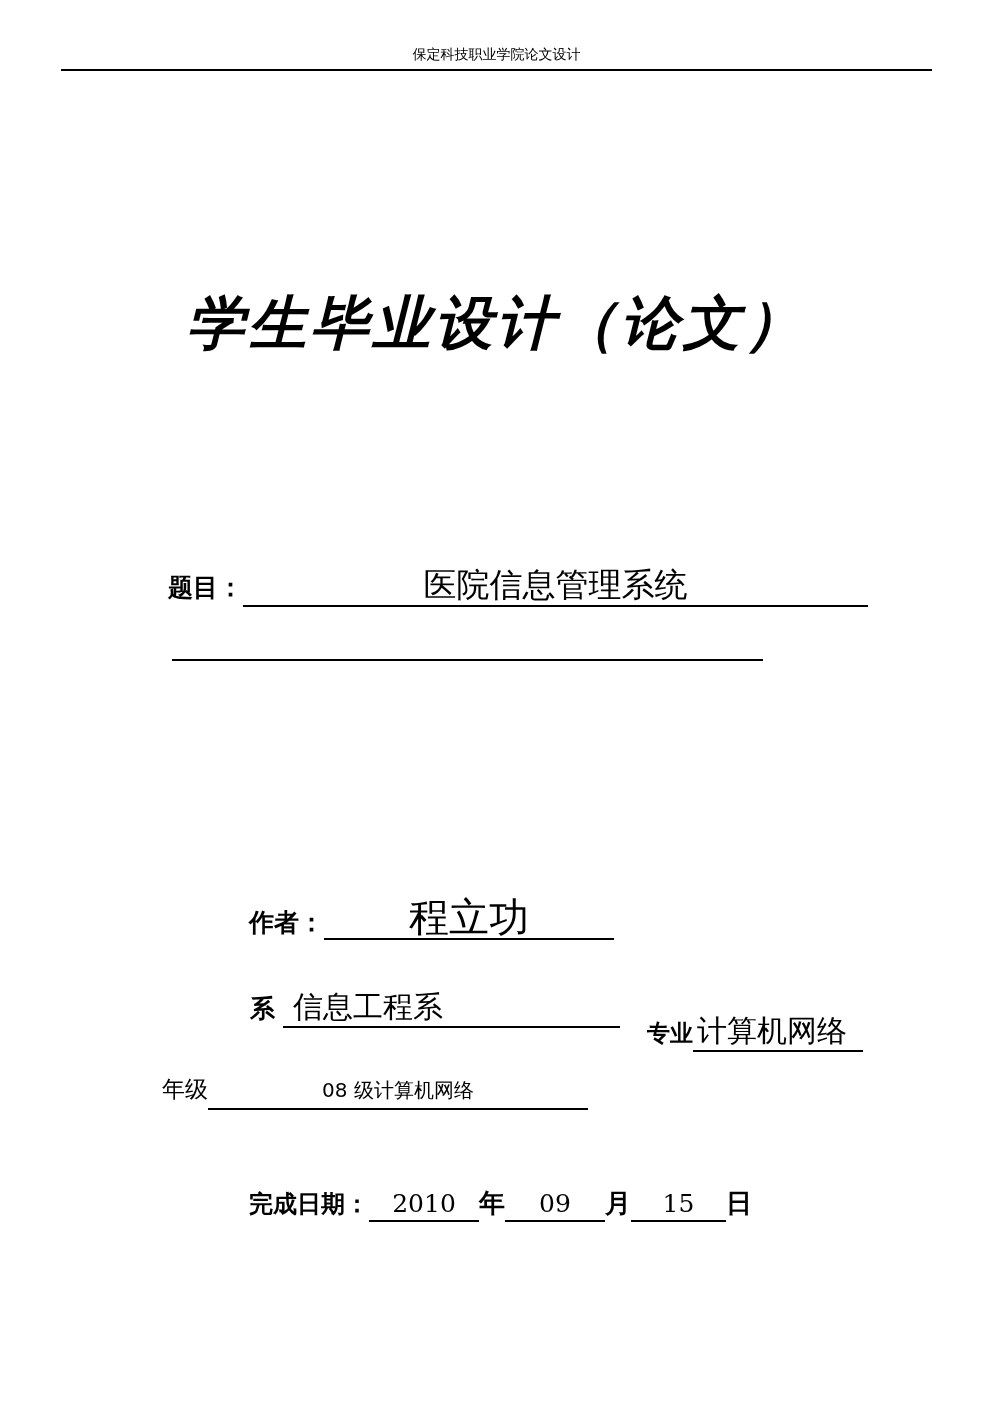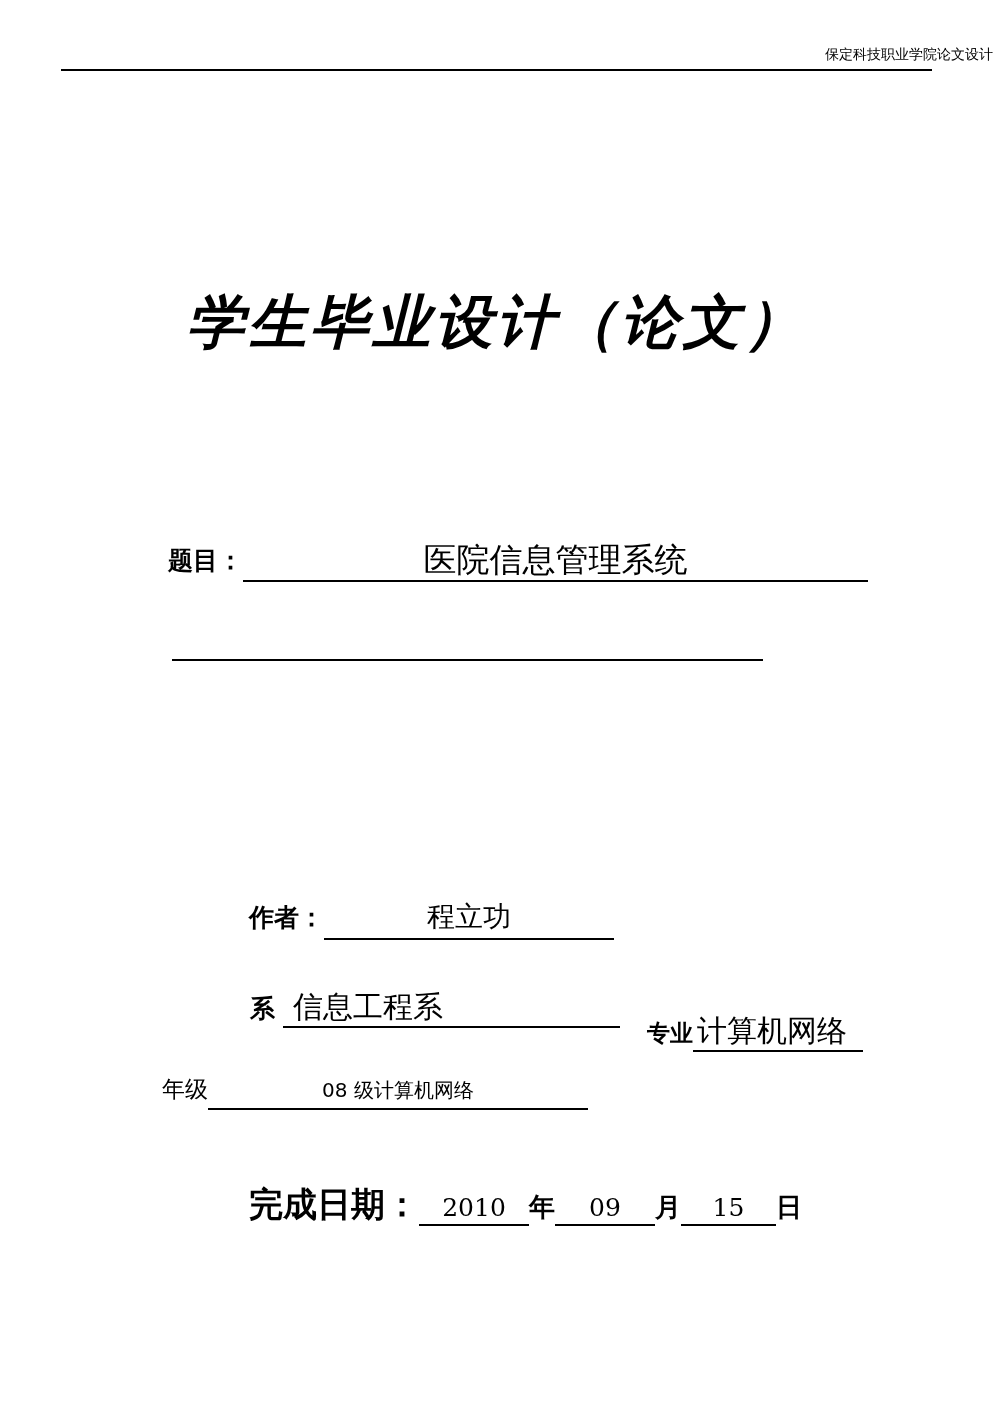--- a/index.html
+++ b/index.html
@@ -18,21 +18,21 @@
     background: #ffffff;
     overflow: hidden;
   }
 
   
   .header-text {
     position: absolute;
     left: 0;
     top: 45px;
     width: 993px;
-    text-align: right;
+    text-align: center;
     font-family: "DejaVu Sans", "Liberation Sans", sans-serif;
     font-size: 14px;
     letter-spacing: 0px;
     line-height: 18px;
     white-space: nowrap;
   }
   .header-rule {
     position: absolute;
     left: 61px;
     top: 69px;
@@ -53,21 +53,21 @@
     line-height: 50px;
     letter-spacing: 2px;
     white-space: nowrap;
   }
   .doc-type {
     position: absolute;
     left: 0;
     top: 286px;
     width: 993px;
     text-align: center;
-    font-family: Liberation Serif, serif;
+    font-family: Liberation Sans, sans-serif;
     font-size: 58px;
     font-weight: bold;
     font-style: italic;
     line-height: 74px;
     letter-spacing: 4px;
     white-space: nowrap;
   }
 
   
   .row {
@@ -103,26 +103,26 @@
     display: inline-block;
     border-bottom: 2px solid #000000;
     text-align: center;
     box-sizing: border-box;
   }
 
   
   #title-row {
     left: 168px;
     top: 540px;
-    align-items: center;
   }
   #title-row .blank {
     width: 625px;
     height: 42px;
     line-height: 40px;
+    margin-top: 25px;
   }
   #title-row .value-hei { font-size: 33px; }
 
   .title-second-line {
     position: absolute;
     left: 172px;
     top: 659px;
     width: 591px;
     height: 0;
     border-top: 2px solid #000000;
@@ -131,21 +131,21 @@
   
   #author-row {
     left: 249px;
     top: 896px;
   }
   #author-row .blank {
     width: 290px;
     height: 44px;
     line-height: 42px;
   }
-  #author-row .value-hei { font-size: 28px; }
+  #author-row .value-hei { font-size: 40px; }
 
   
   #dept-row {
     left: 250px;
     top: 988px;
   }
   #dept-row .blank {
     width: 337px;
     height: 40px;
     line-height: 38px;
@@ -181,21 +181,21 @@
     line-height: 36px;
   }
   #grade-row .value-hei { font-size: 20px; }
   #grade-row .label-hei { font-size: 23px; }
 
   
   #date-row {
     left: 249px;
     top: 1146px;
   }
-  #date-row .label-song-bold { font-size: 34px; margin-top: 41px; }
+  #date-row .label-song-bold { font-size: 24px; margin-top: 41px; }
   #date-row .unit {
     font-family: "DejaVu Serif", "Liberation Serif", serif;
     font-weight: bold;
     font-size: 26px;
   }
   #date-row .blank {
     height: 34px;
     line-height: 32px;
   }
   #date-row .blank.year  { width: 110px; }

